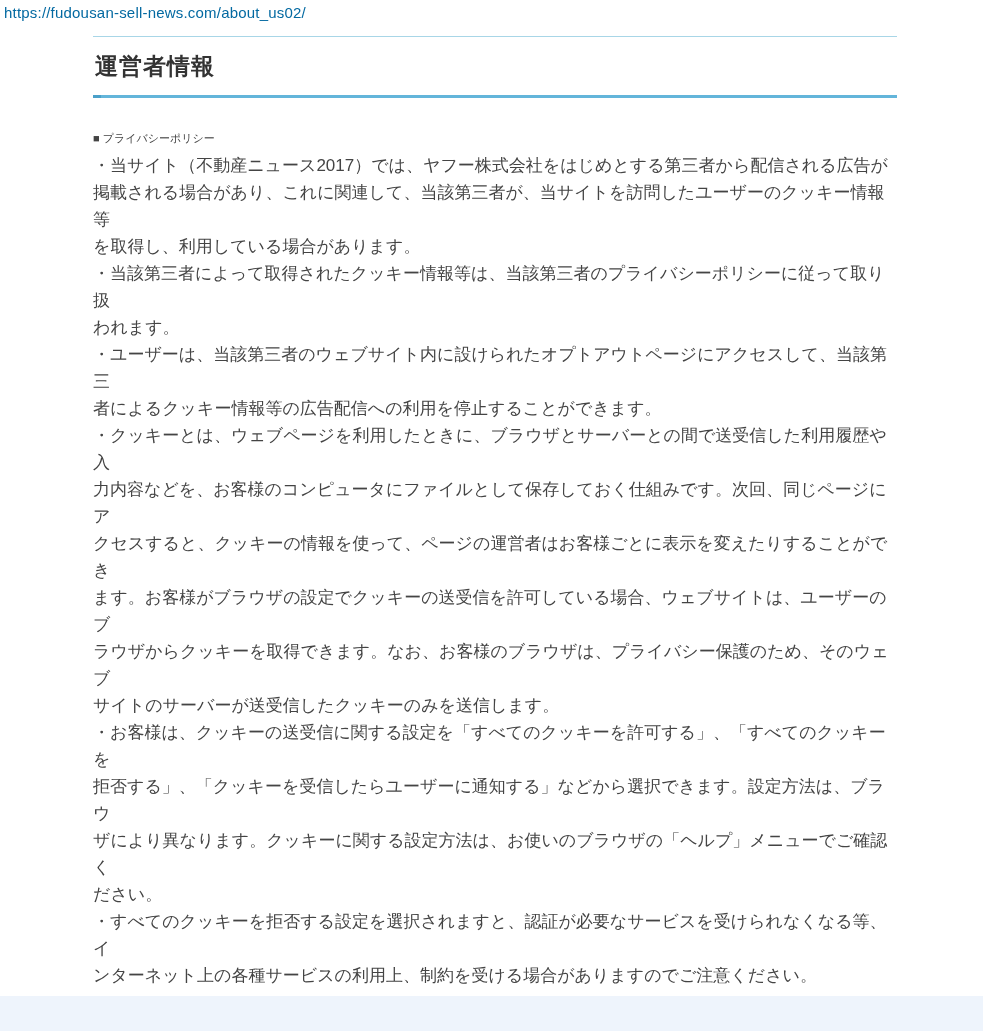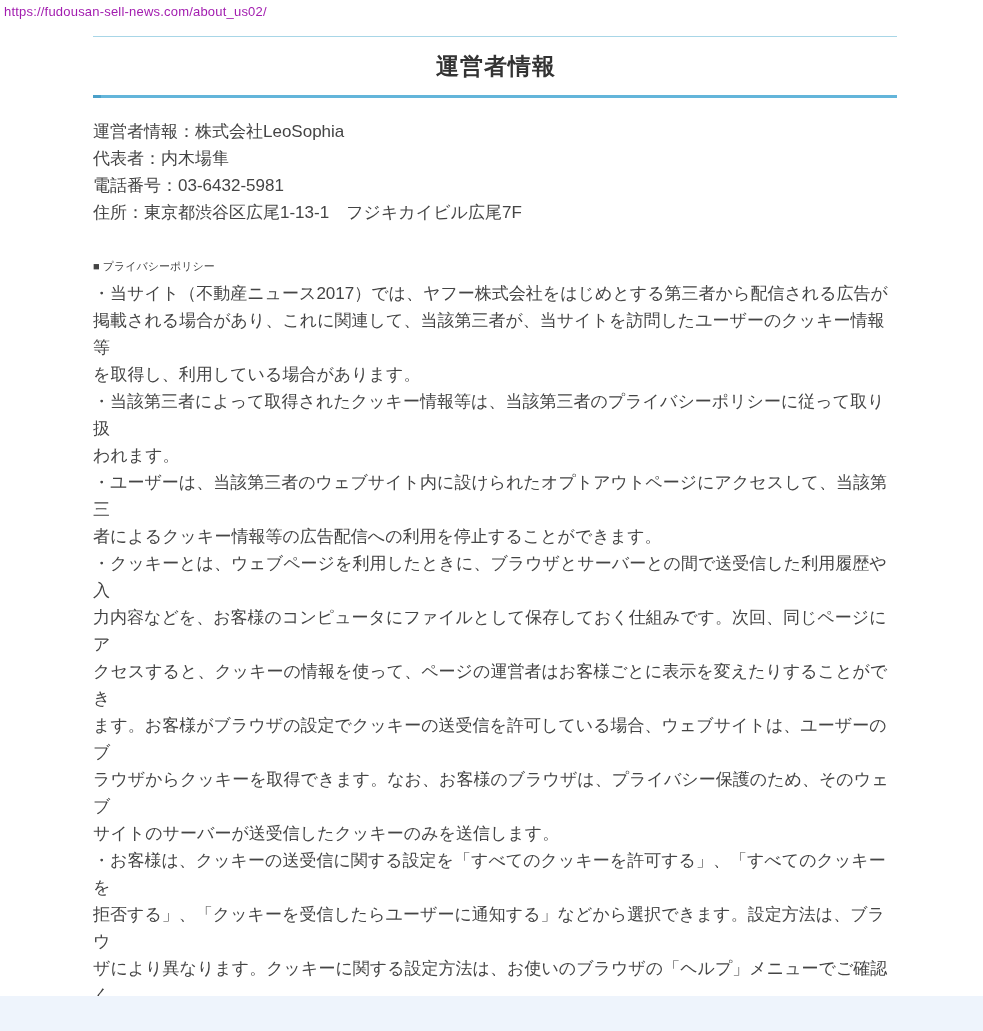--- a/index.html
+++ b/index.html
@@ -11,36 +11,35 @@
     position: relative;
     width: 983px;
     height: 1031px;
     overflow: hidden;
     font-family: "Liberation Sans", "DejaVu Sans", sans-serif;
   }
   .url-label {
     position: absolute;
     top: 4px;
     left: 4px;
-    font-size: 13px;
-    color: #a21caf;
+    font-size: 15px;
+    color: #0369a1;
     letter-spacing: 0.2px;
   }
   .content {
     position: absolute;
     left: 93px;
     top: 36px;
     width: 804px;
   }
   .title-block {
     position: relative;
     border-top: 1px solid #a8d6e7;
     border-bottom: 3px solid #63b5da;
     padding: 13px 0 13px 2px;
-    text-align: center;
   }
   
   .title-block::after {
     content: "";
     position: absolute;
     left: 0;
     bottom: -3px;
     width: 8px;
     height: 3px;
     background: #4aa0c9;
@@ -85,24 +84,20 @@
 <body>
 
 <div class="url-label">https://fudousan-sell-news.com/about_us02/</div>
 
 <div class="content">
 
   <div class="title-block">
     <h1 class="page-title">運営者情報</h1>
   </div>
 
-  <div class="text-block operator-block">運営者情報：株式会社LeoSophia
-代表者：内木場隼
-電話番号：03-6432-5981
-住所：東京都渋谷区広尾1-13-1　フジキカイビル広尾7F</div>
 
   <div class="section">
     <div class="section-heading">■ プライバシーポリシー</div>
     <div class="text-block">・当サイト（不動産ニュース2017）では、ヤフー株式会社をはじめとする第三者から配信される広告が
 掲載される場合があり、これに関連して、当該第三者が、当サイトを訪問したユーザーのクッキー情報等
 を取得し、利用している場合があります。
 ・当該第三者によって取得されたクッキー情報等は、当該第三者のプライバシーポリシーに従って取り扱
 われます。
 ・ユーザーは、当該第三者のウェブサイト内に設けられたオプトアウトページにアクセスして、当該第三
 者によるクッキー情報等の広告配信への利用を停止することができます。

